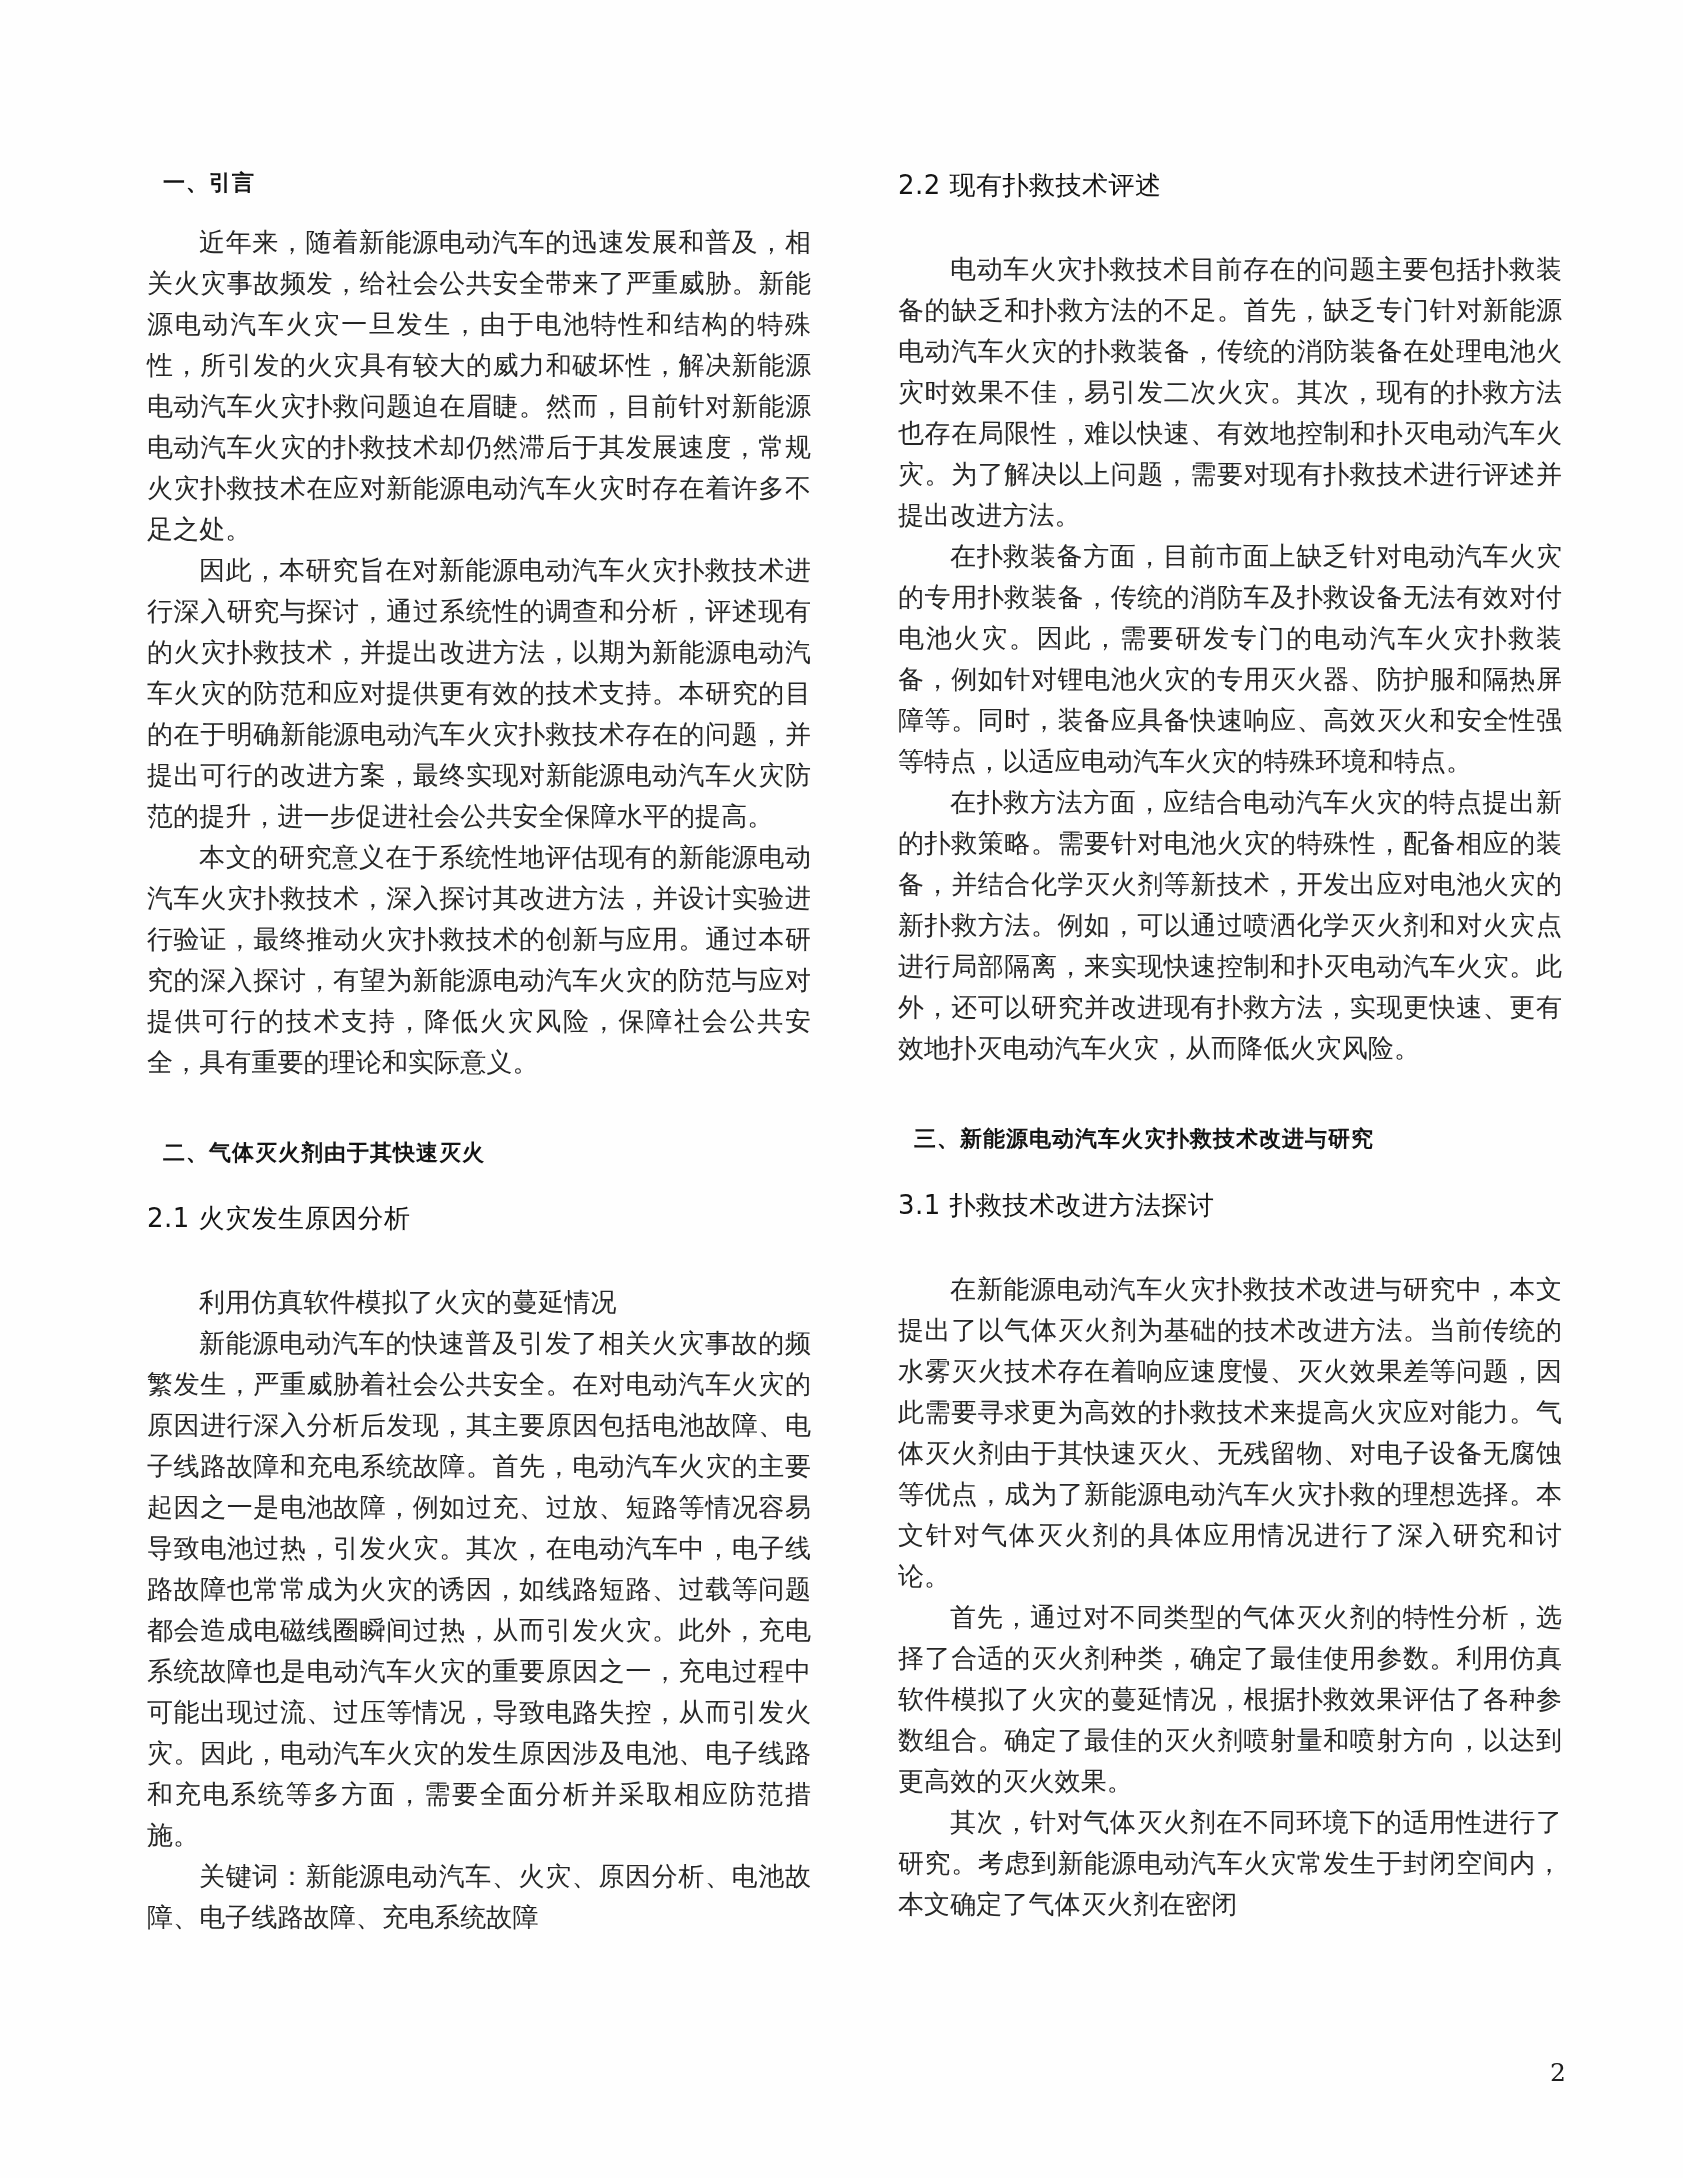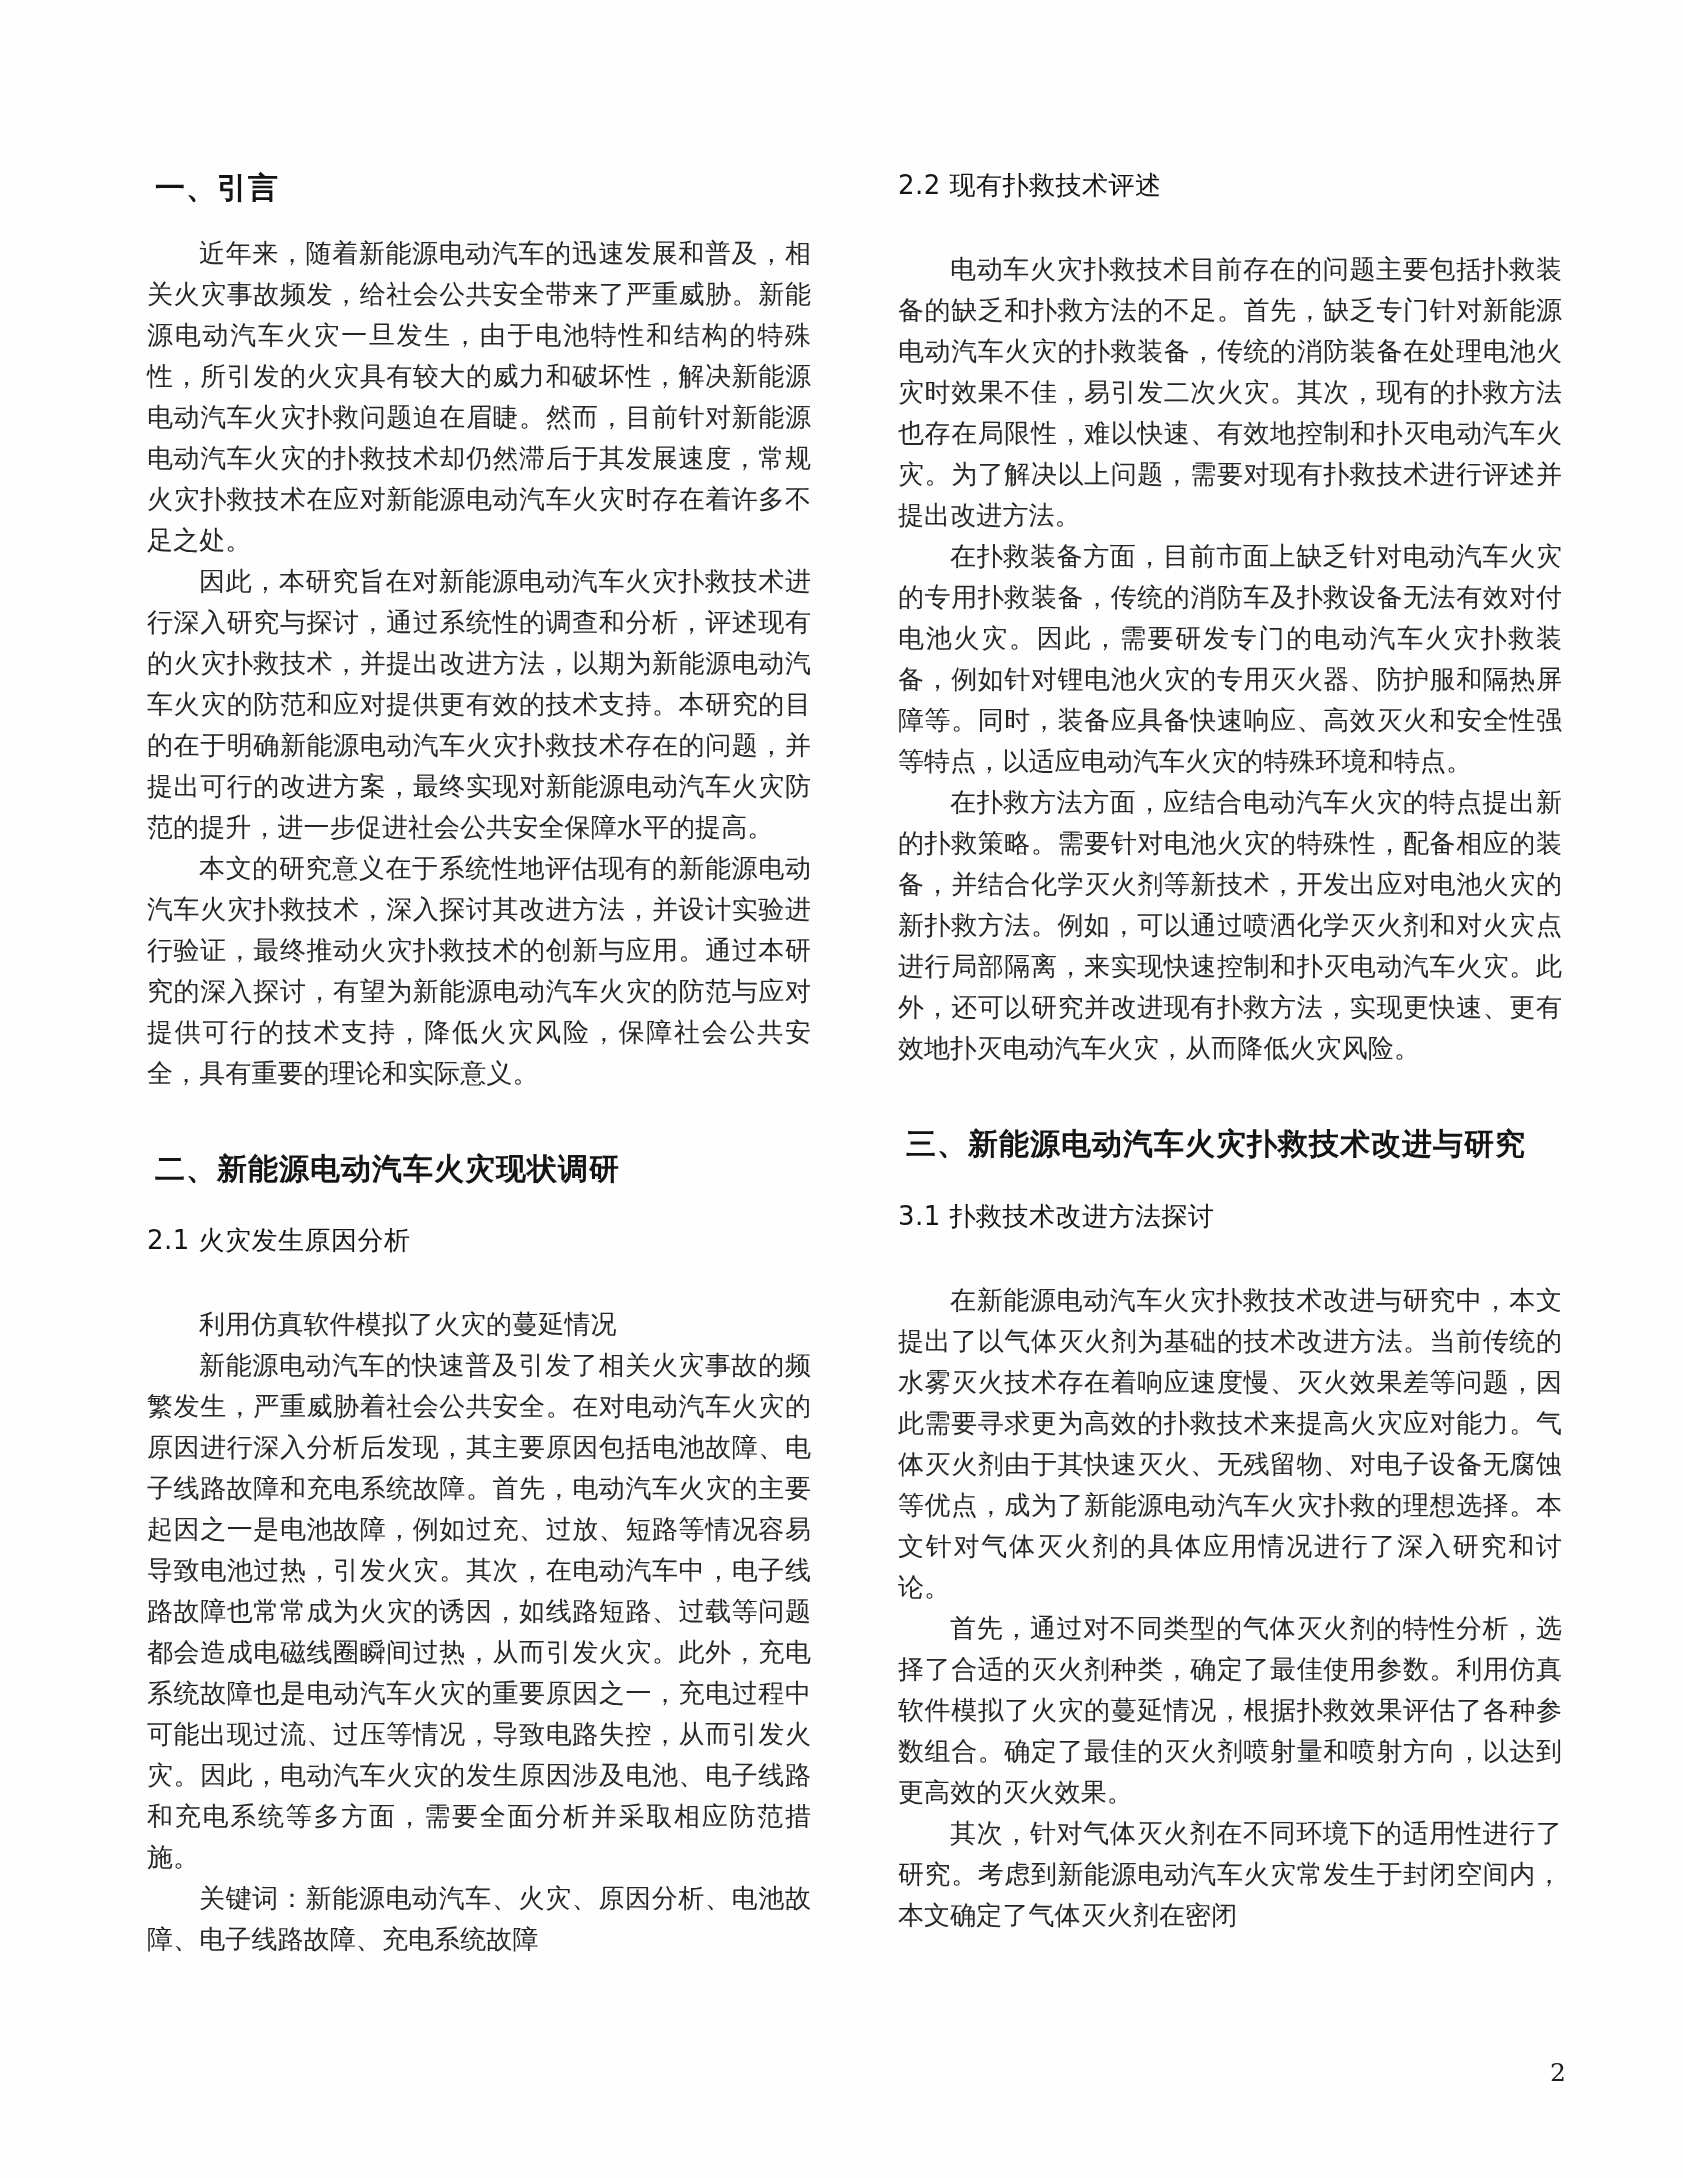--- a/index.html
+++ b/index.html
@@ -38,24 +38,24 @@
     gap: 87px;
   }
   .col {
     width: 664px;
     display: block;
   }
 
   
   h1.sec-h1 {
     font-family: "DejaVu Sans", "Liberation Sans", sans-serif;
-    font-size: 30px;
+    font-size: 22px;
     font-weight: bold;
     letter-spacing: 1px;
-    margin: 0 0 14px 8px;
+    margin: 0 0 14px 16px;
     line-height: 1.35;
     color: #141414;
   }
   h2.sec-h2 {
     font-family: "DejaVu Sans", "Liberation Sans", sans-serif;
     font-size: 26px;
     font-weight: normal;
     letter-spacing: 0.5px;
     margin: 0 0 12px 0;
     line-height: 1.35;
@@ -102,21 +102,21 @@
       <h1 class="sec-h1">一、引言</h1>
 
       <div class="spacer-xs"></div>
 
       <p class="body">近年来，随着新能源电动汽车的迅速发展和普及，相关火灾事故频发，给社会公共安全带来了严重威胁。新能源电动汽车火灾一旦发生，由于电池特性和结构的特殊性，所引发的火灾具有较大的威力和破坏性，解决新能源电动汽车火灾扑救问题迫在眉睫。然而，目前针对新能源电动汽车火灾的扑救技术却仍然滞后于其发展速度，常规火灾扑救技术在应对新能源电动汽车火灾时存在着许多不足之处。</p>
       <p class="body">因此，本研究旨在对新能源电动汽车火灾扑救技术进行深入研究与探讨，通过系统性的调查和分析，评述现有的火灾扑救技术，并提出改进方法，以期为新能源电动汽车火灾的防范和应对提供更有效的技术支持。本研究的目的在于明确新能源电动汽车火灾扑救技术存在的问题，并提出可行的改进方案，最终实现对新能源电动汽车火灾防范的提升，进一步促进社会公共安全保障水平的提高。</p>
       <p class="body">本文的研究意义在于系统性地评估现有的新能源电动汽车火灾扑救技术，深入探讨其改进方法，并设计实验进行验证，最终推动火灾扑救技术的创新与应用。通过本研究的深入探讨，有望为新能源电动汽车火灾的防范与应对提供可行的技术支持，降低火灾风险，保障社会公共安全，具有重要的理论和实际意义。</p>
 
       <div class="spacer-lg"></div>
 
-      <h1 class="sec-h1">二、新能源电动汽车火灾现状调研</h1>
+      <h1 class="sec-h1">二、气体灭火剂由于其快速灭火</h1>
 
       <div class="spacer-sm"></div>
 
       <h2 class="sec-h2">2.1 火灾发生原因分析</h2>
 
       <div class="spacer-md"></div>
 
       <p class="body">利用仿真软件模拟了火灾的蔓延情况</p>
       <p class="body">新能源电动汽车的快速普及引发了相关火灾事故的频繁发生，严重威胁着社会公共安全。在对电动汽车火灾的原因进行深入分析后发现，其主要原因包括电池故障、电子线路故障和充电系统故障。首先，电动汽车火灾的主要起因之一是电池故障，例如过充、过放、短路等情况容易导致电池过热，引发火灾。其次，在电动汽车中，电子线路故障也常常成为火灾的诱因，如线路短路、过载等问题都会造成电磁线圈瞬间过热，从而引发火灾。此外，充电系统故障也是电动汽车火灾的重要原因之一，充电过程中可能出现过流、过压等情况，导致电路失控，从而引发火灾。因此，电动汽车火灾的发生原因涉及电池、电子线路和充电系统等多方面，需要全面分析并采取相应防范措施。</p>
       <p class="body">关键词：新能源电动汽车、火灾、原因分析、电池故障、电子线路故障、充电系统故障</p>

